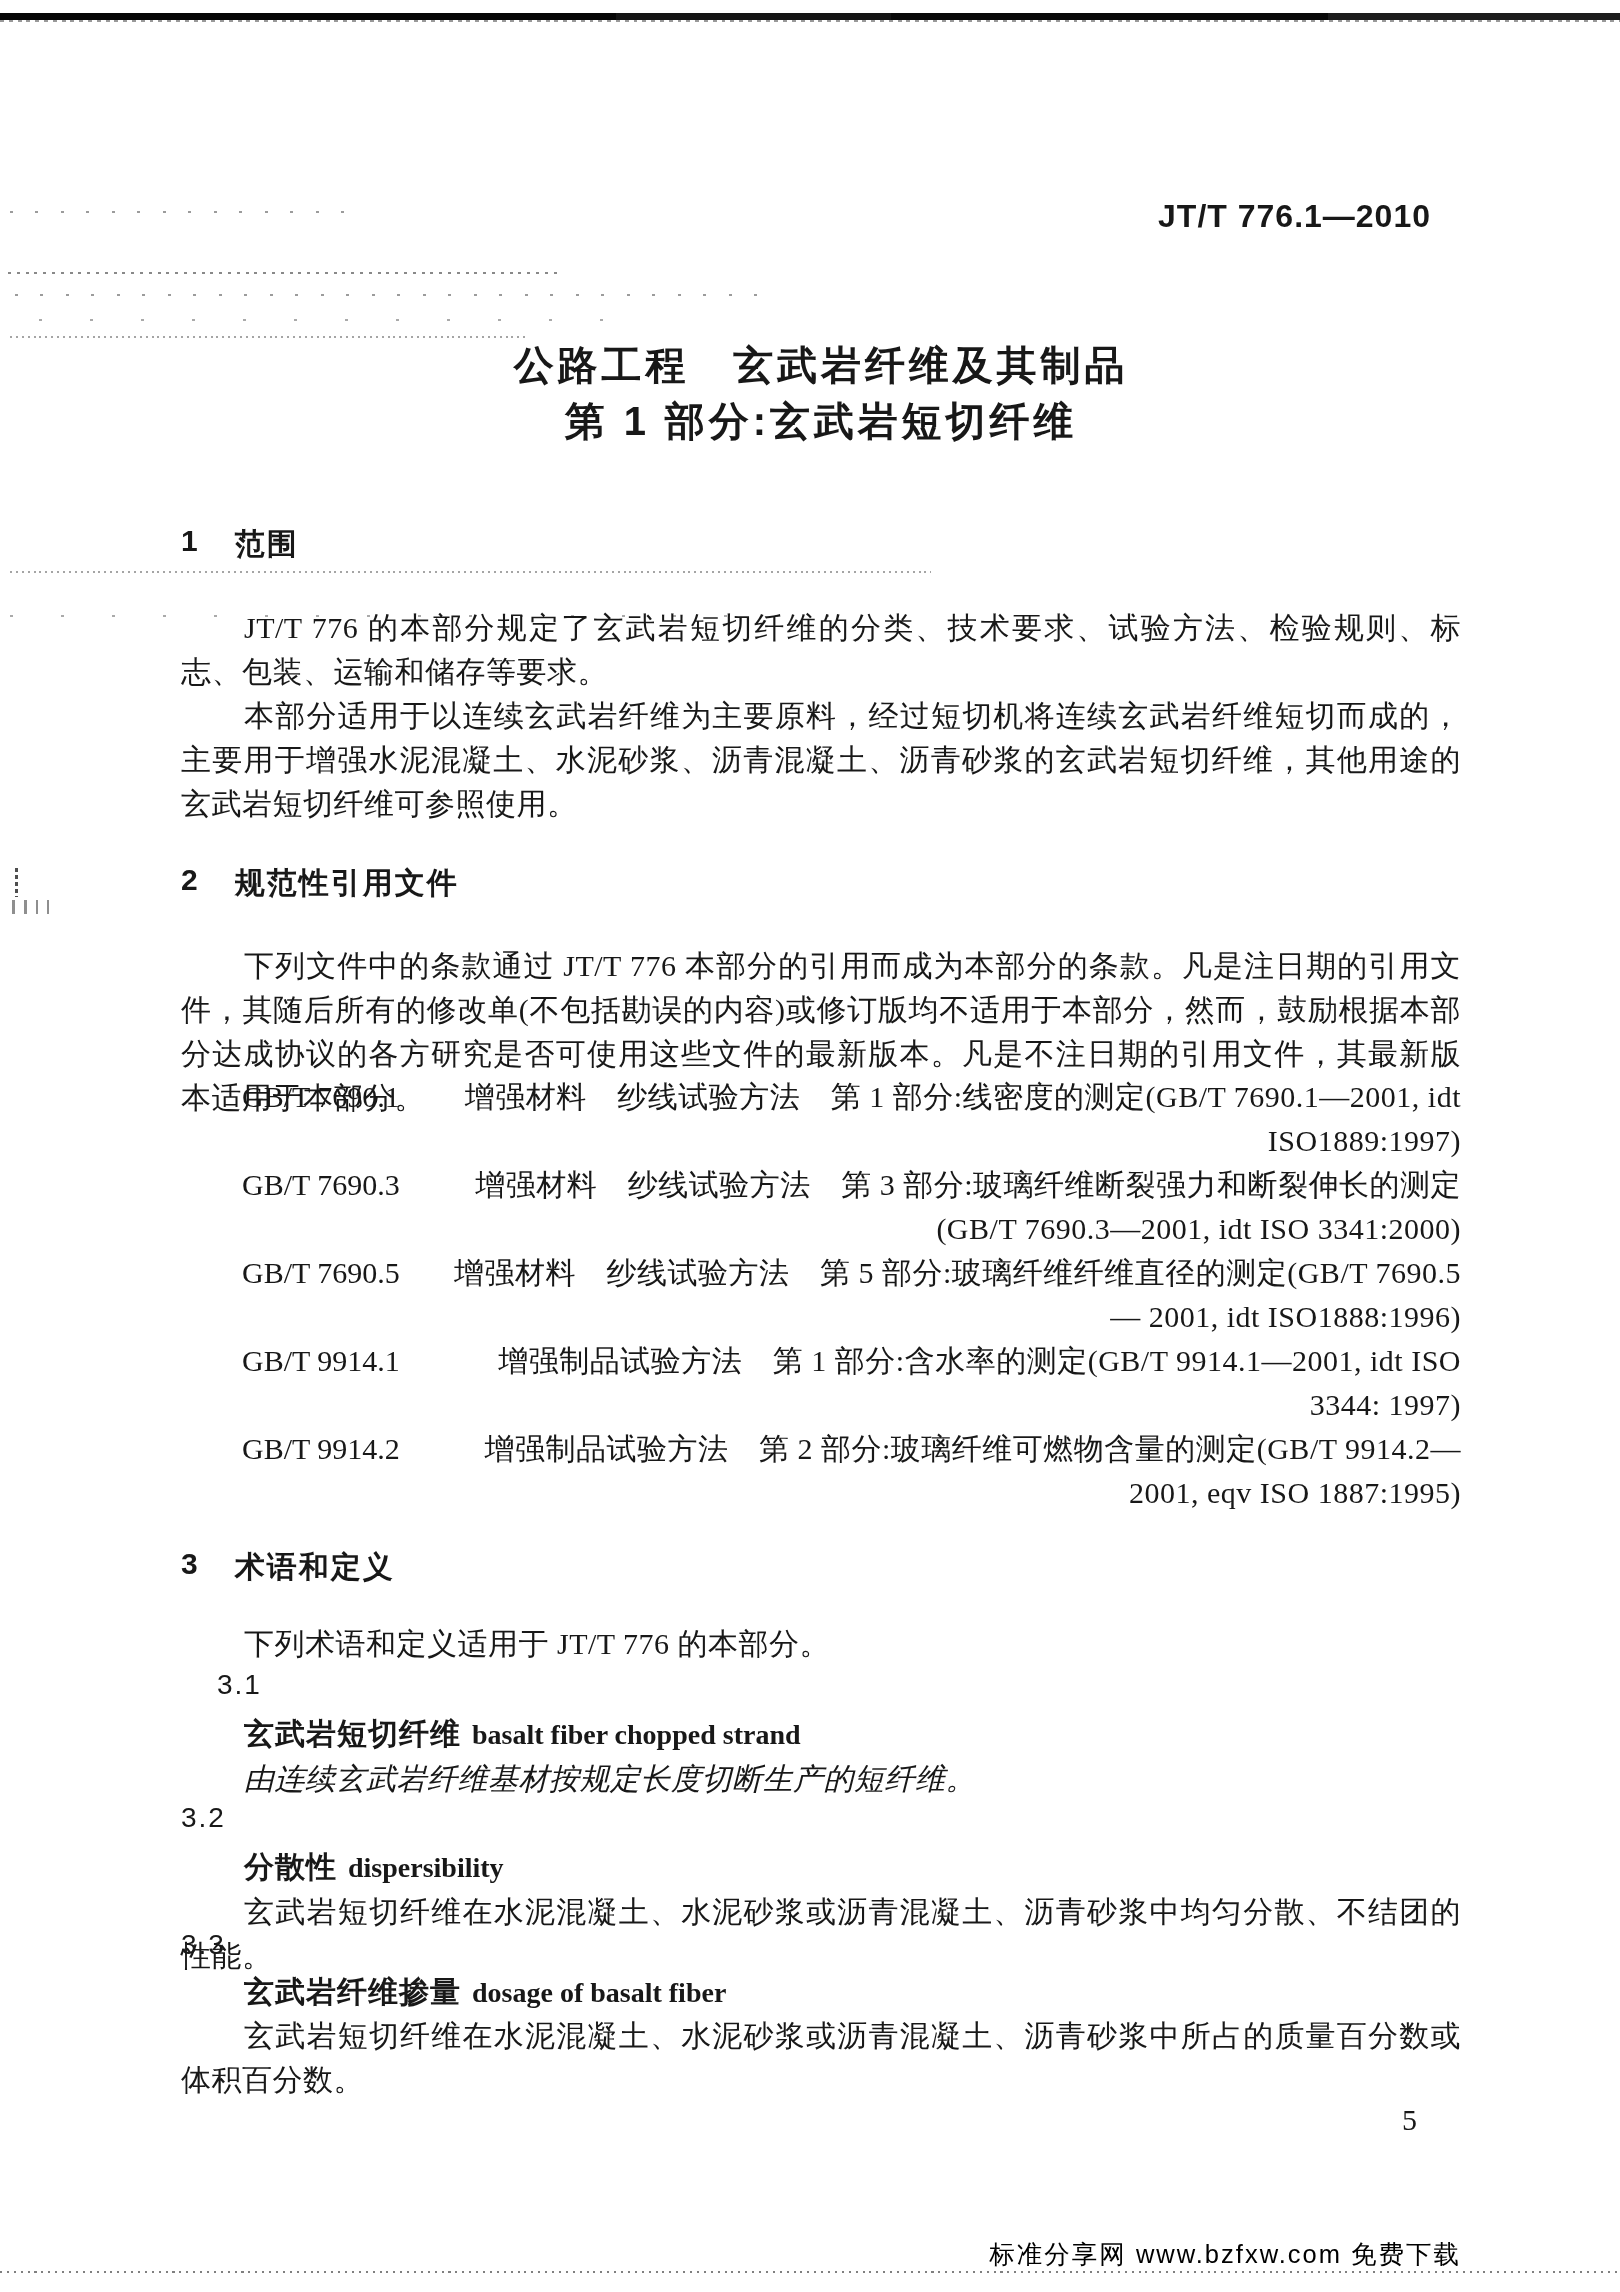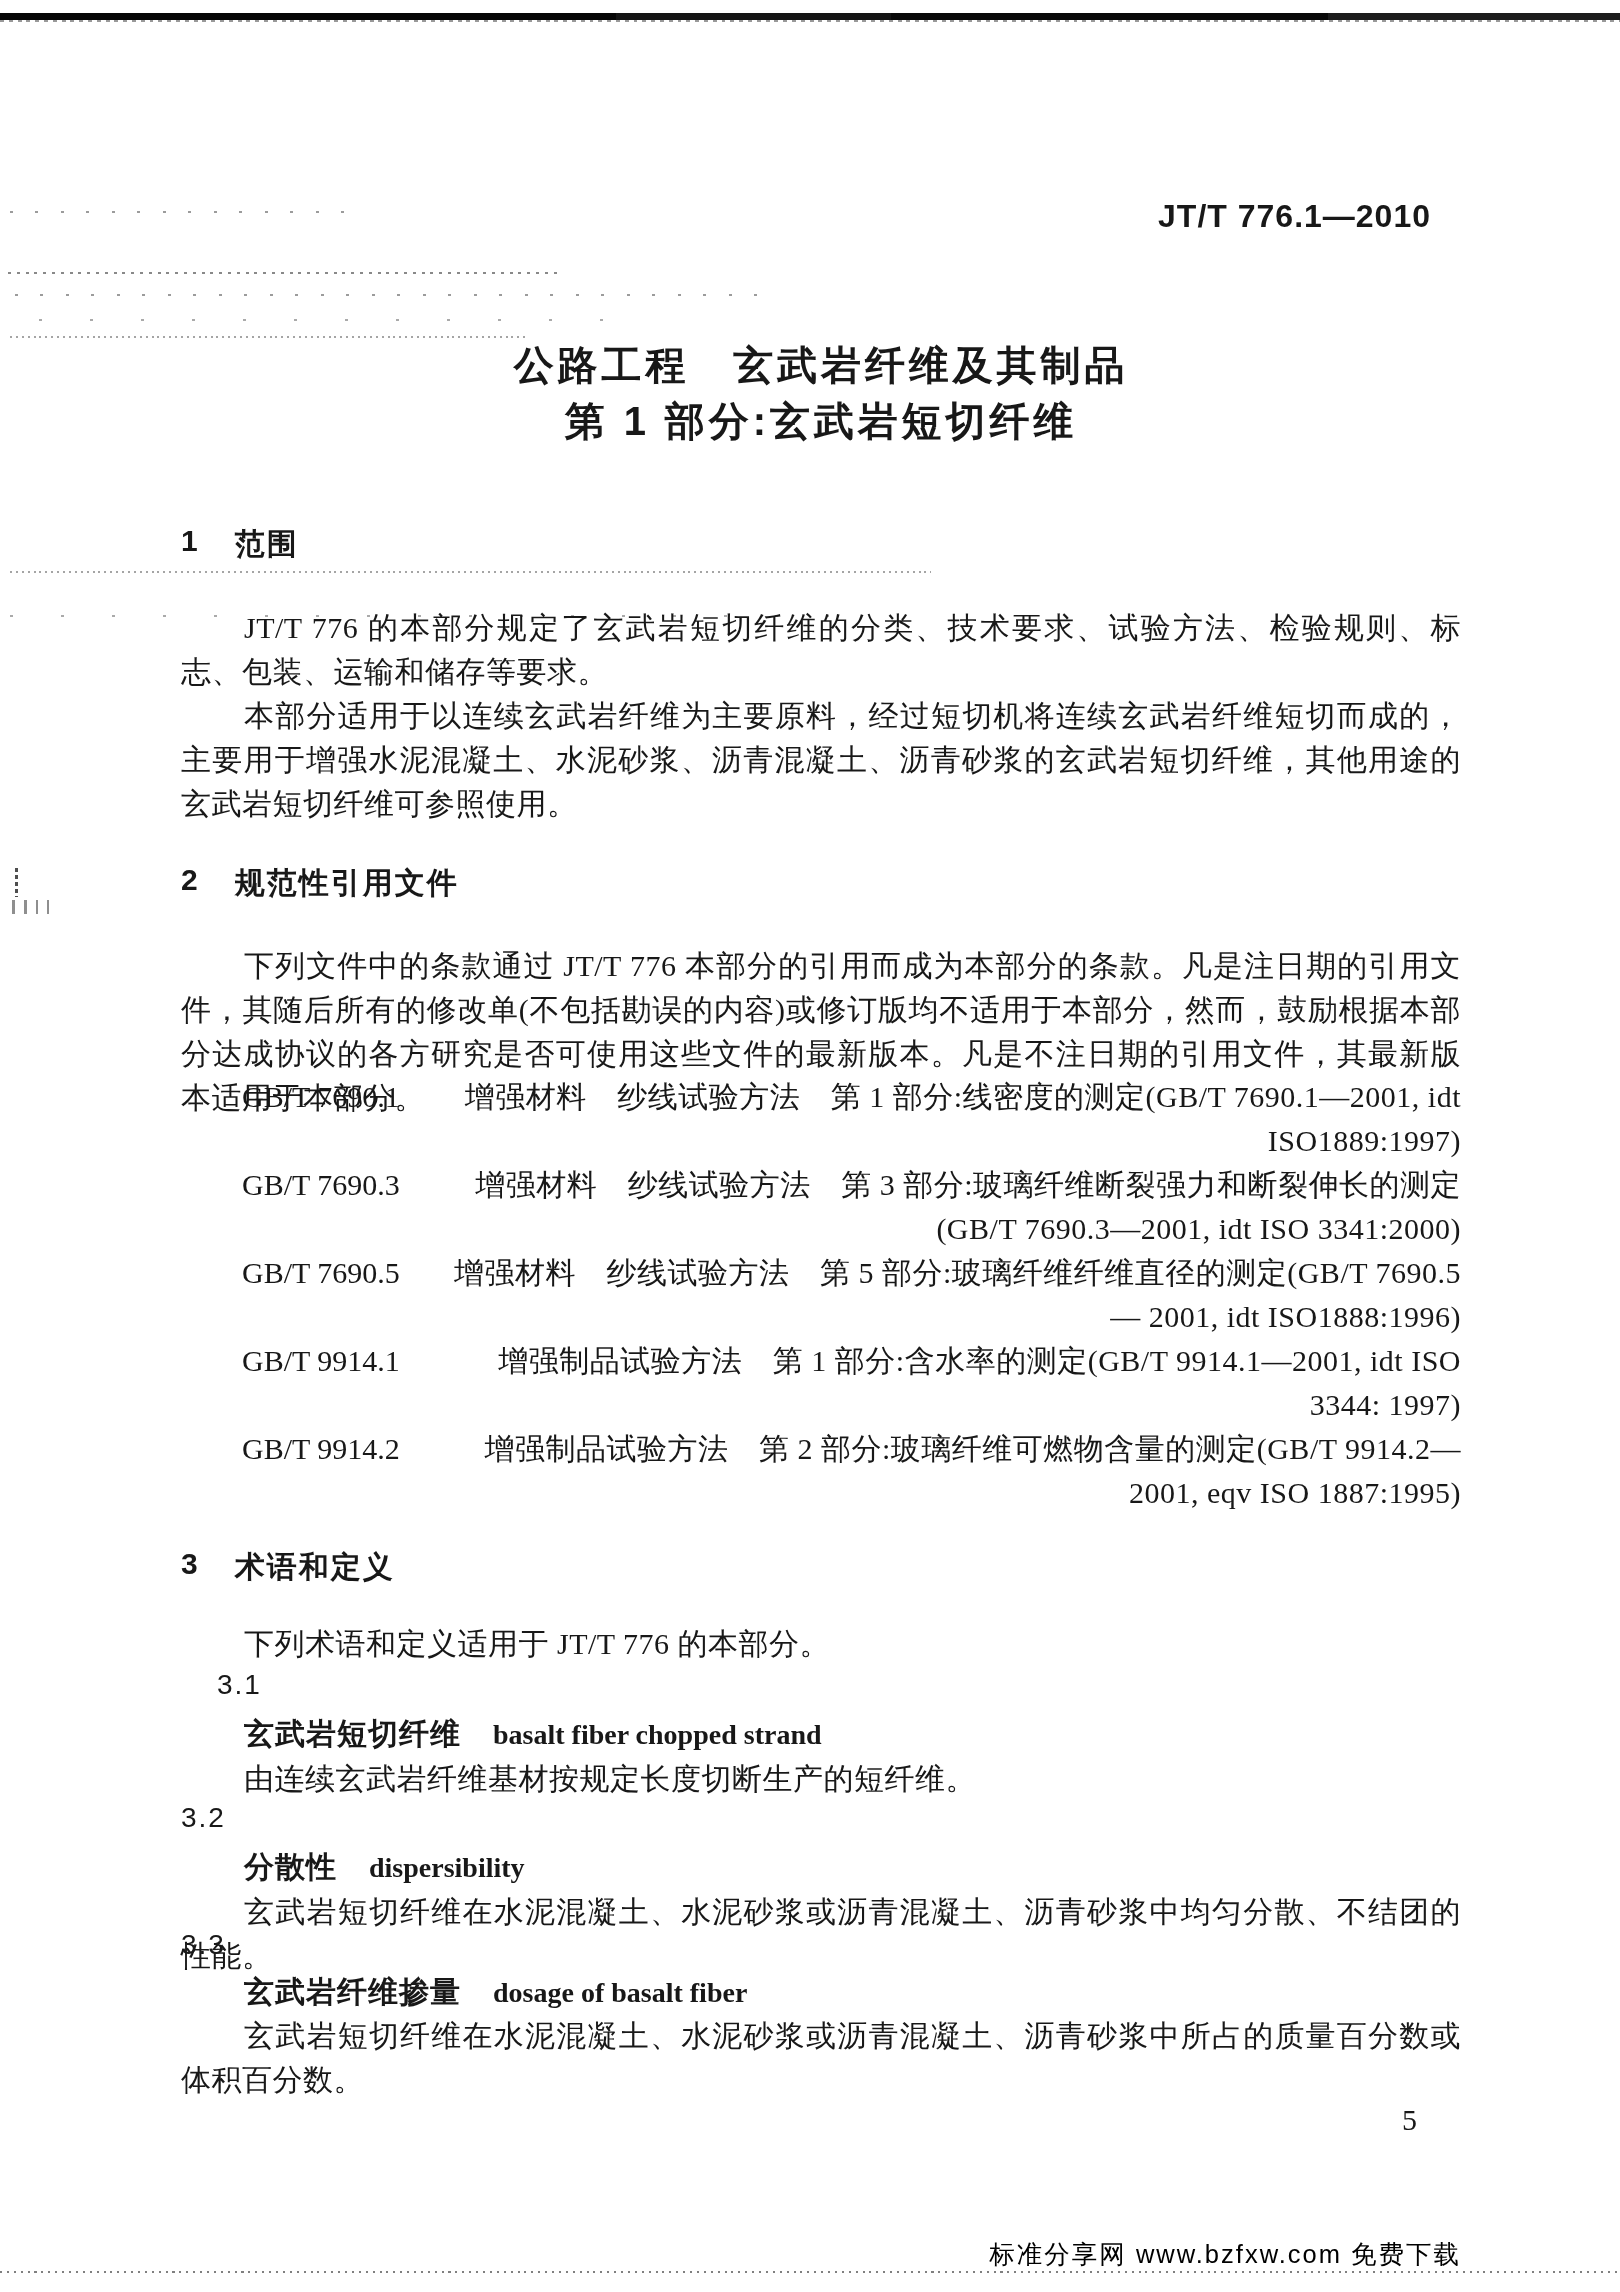--- a/index.html
+++ b/index.html
@@ -79,21 +79,21 @@
   .ref-text{flex:1 1 auto;text-align:right;letter-spacing:0.5px;}
 
   
   .clause-num{
     position:absolute;left:181px;
     font-family:"Liberation Sans","DejaVu Sans",sans-serif;
     font-size:28px;letter-spacing:2px;
   }
   .term-line{
     position:absolute;left:244px;
-    display:flex;align-items:baseline;gap:32px;white-space:nowrap;text-align:center;
+    display:flex;align-items:baseline;gap:11px;white-space:nowrap;text-align:center;
   }
   .term-zh{
     font-family:"Liberation Sans","DejaVu Sans",sans-serif;
     font-weight:bold;font-size:30px;letter-spacing:1px;
   }
   .term-en{font-weight:bold;font-size:28px;}
 
   .page-number{
     position:absolute;left:1402px;top:2103px;
     font-size:30px;
@@ -170,21 +170,21 @@
     <span>3</span>
     <span>术语和定义</span>
   </div>
   <div class="para" style="top:1622px;">下列术语和定义适用于 JT/T 776 的本部分。</div>
 
   <div class="clause-num sans" style="top:1669px;margin-left:36px;">3.1</div>
   <div class="term-line" style="top:1714px;">
     <span class="term-zh">玄武岩短切纤维</span>
     <span class="term-en">basalt fiber chopped strand</span>
   </div>
-  <div class="para" style="top:1757px;">由连续玄武岩纤维基材按规定长度切断生产的短纤维。</div>
+  <div class="para" style="top:1757px;font-style:italic;">由连续玄武岩纤维基材按规定长度切断生产的短纤维。</div>
 
   <div class="clause-num sans" style="top:1802px;">3.2</div>
   <div class="term-line" style="top:1847px;">
     <span class="term-zh">分散性</span>
     <span class="term-en">dispersibility</span>
   </div>
   <div class="para" style="top:1890px;">玄武岩短切纤维在水泥混凝土、水泥砂浆或沥青混凝土、沥青砂浆中均匀分散、不结团的性能。</div>
 
   <div class="clause-num sans" style="top:1929px;">3.3</div>
   <div class="term-line" style="top:1972px;">

